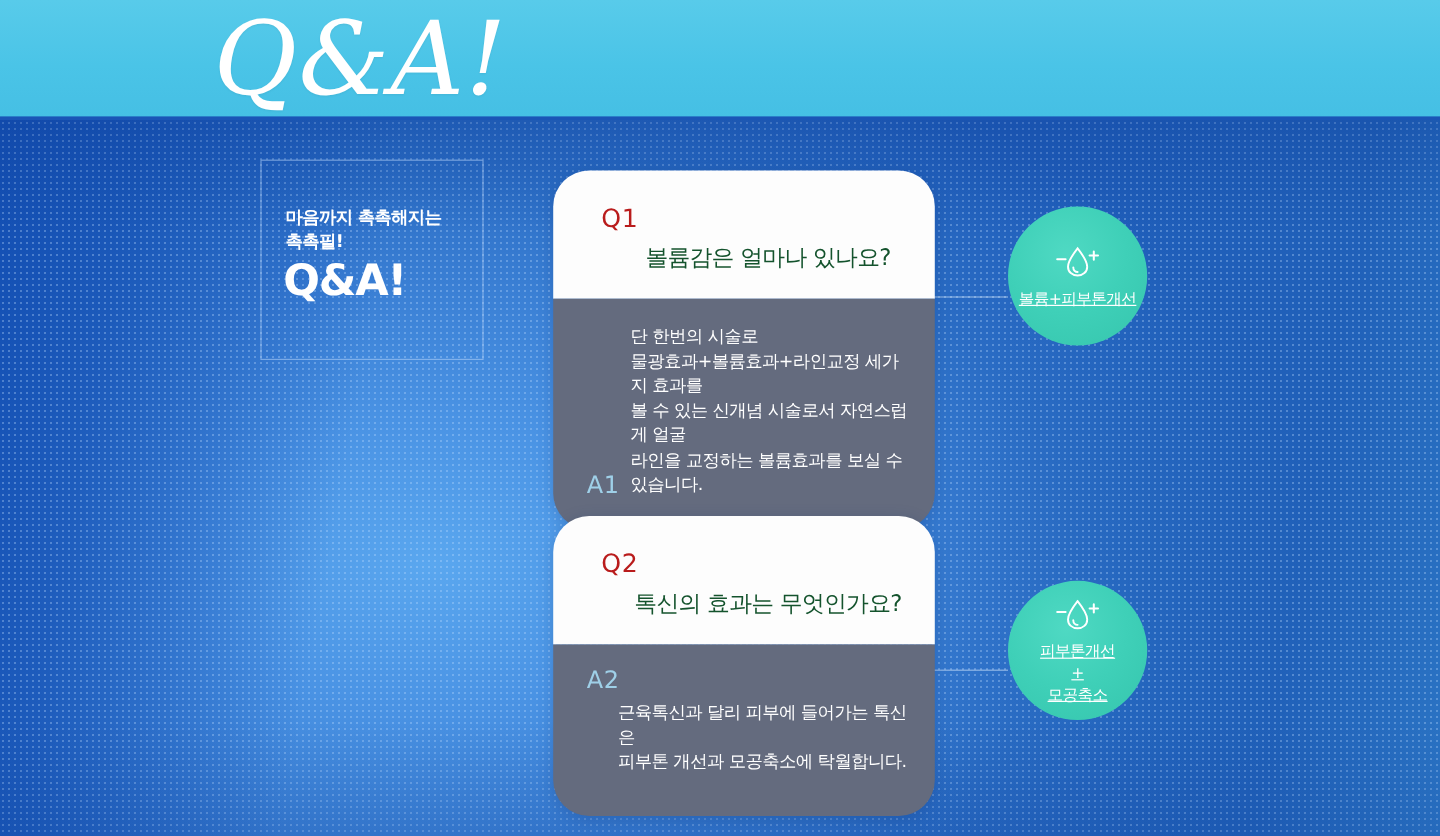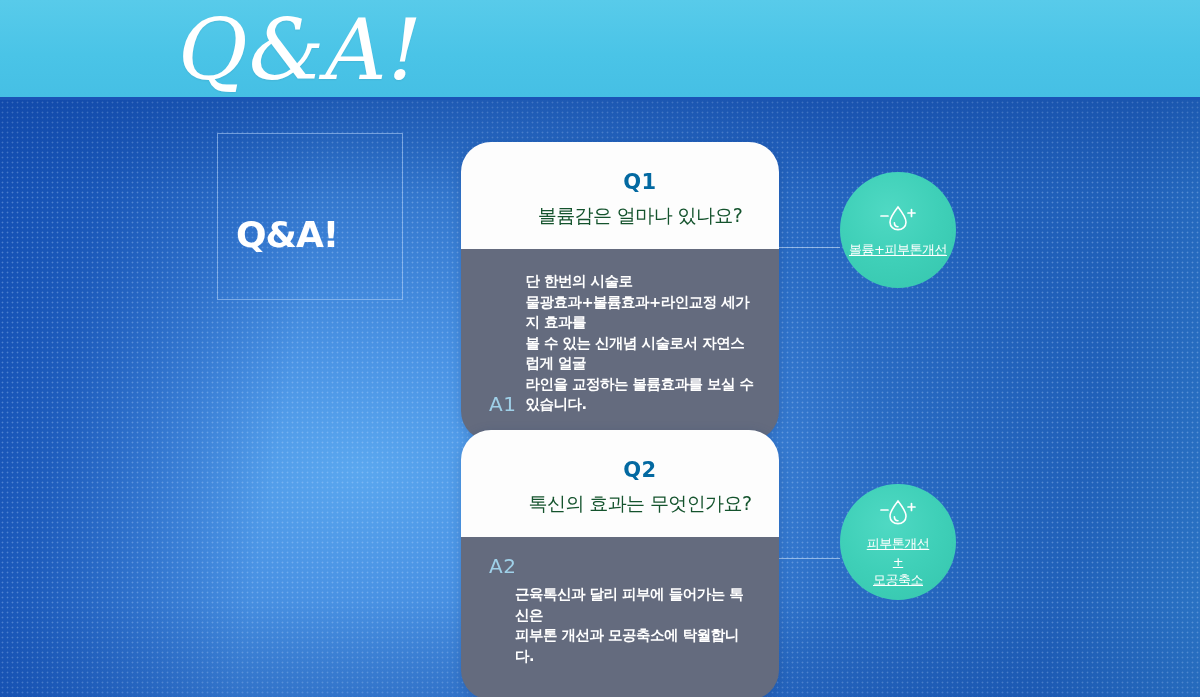--- a/index.html
+++ b/index.html
@@ -125,25 +125,24 @@
   #qa-card-1 { left:461px; top:142px; }
   #qa-card-2 { left:461px; top:430px; }
 
   .q-panel {
     background:#fdfdfd;
     border-radius:30px 30px 0 0;
     padding:28px 0 22px 40px;
   }
   .q-tag {
     font-size:21px;
-    font-weight:bold;
-    color:#0369a1;
+    font-weight:normal;
+    color:#b91c1c;
     line-height:24px;
     letter-spacing:0.5px;
-    text-align:center;
   }
   .q-text {
     margin-top:9px;
     font-size:19px;
     color:#14532d;
     line-height:24px;
     letter-spacing:-0.6px;
     font-weight:500;
     text-align:center;
   }
@@ -158,21 +157,21 @@
   .a-tag {
     font-size:20px;
     color:#9fd0e8;
     line-height:22px;
     letter-spacing:0.5px;
     flex:0 0 auto;
     margin-right:9px;
   }
   .a-lines {
     font-size:14.5px;
-    font-weight:bold;
+    font-weight:normal;
     color:#ffffff;
     line-height:20.5px;
     letter-spacing:-0.5px;
   }
   
   .a-panel.stacked { display:block; padding:18px 22px 34px 28px; }
   .a-panel.stacked .a-tag { margin:0 0 7px 0; display:block; }
   .a-panel.stacked .a-lines { margin-left:26px; }
 
   
@@ -211,20 +210,24 @@
   </div>
   <div class="header-underline"></div>
 
   <div class="stage">
     <div class="stage-shade"></div>
     <div class="stage-dots"></div>
     <div class="stage-vignette"></div>
   </div>
 
   <div class="intro-box">
+    <div class="intro-small">
+      <div>마음까지 촉촉해지는</div>
+      <div>촉촉필!</div>
+    </div>
     <div class="intro-big">Q&amp;A!</div>
   </div>
 
   <div class="connector conn-v"></div>
   <div class="connector conn-h1"></div>
   <div class="connector conn-h2"></div>
 
   <div class="qa-card" id="qa-card-1">
     <div class="q-panel">
       <div class="q-tag">Q1</div>

